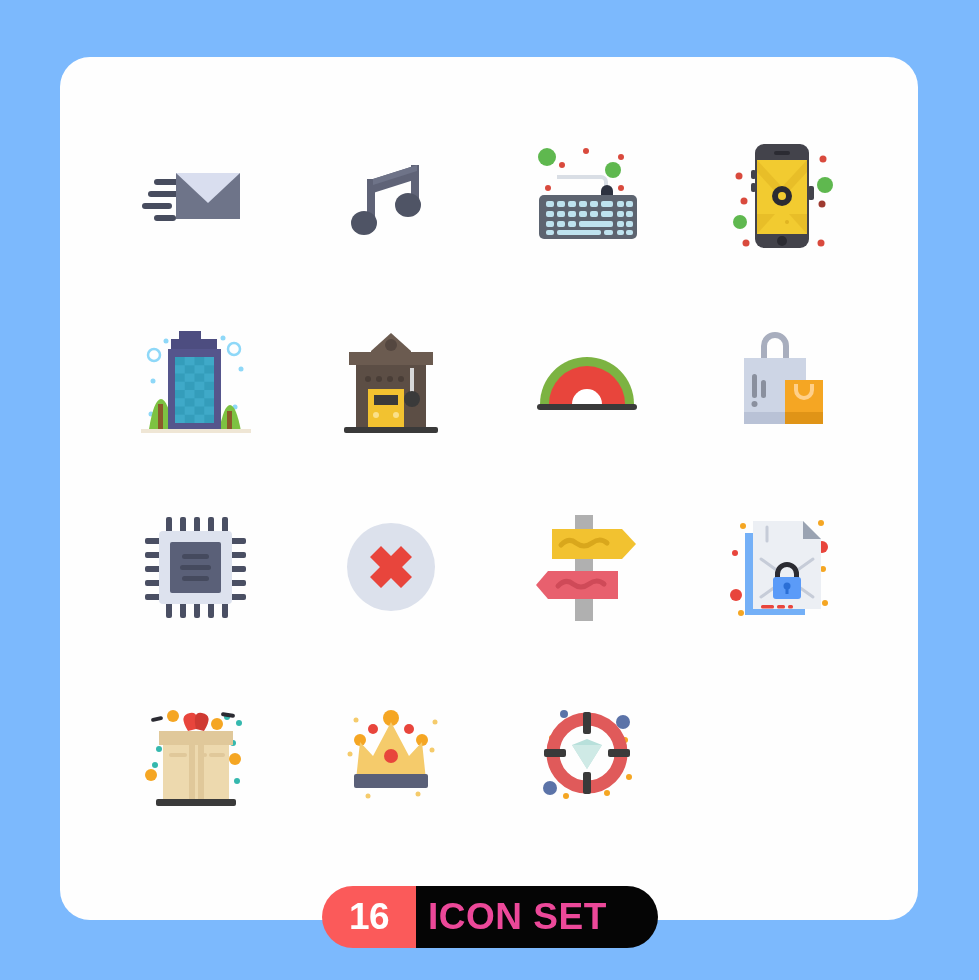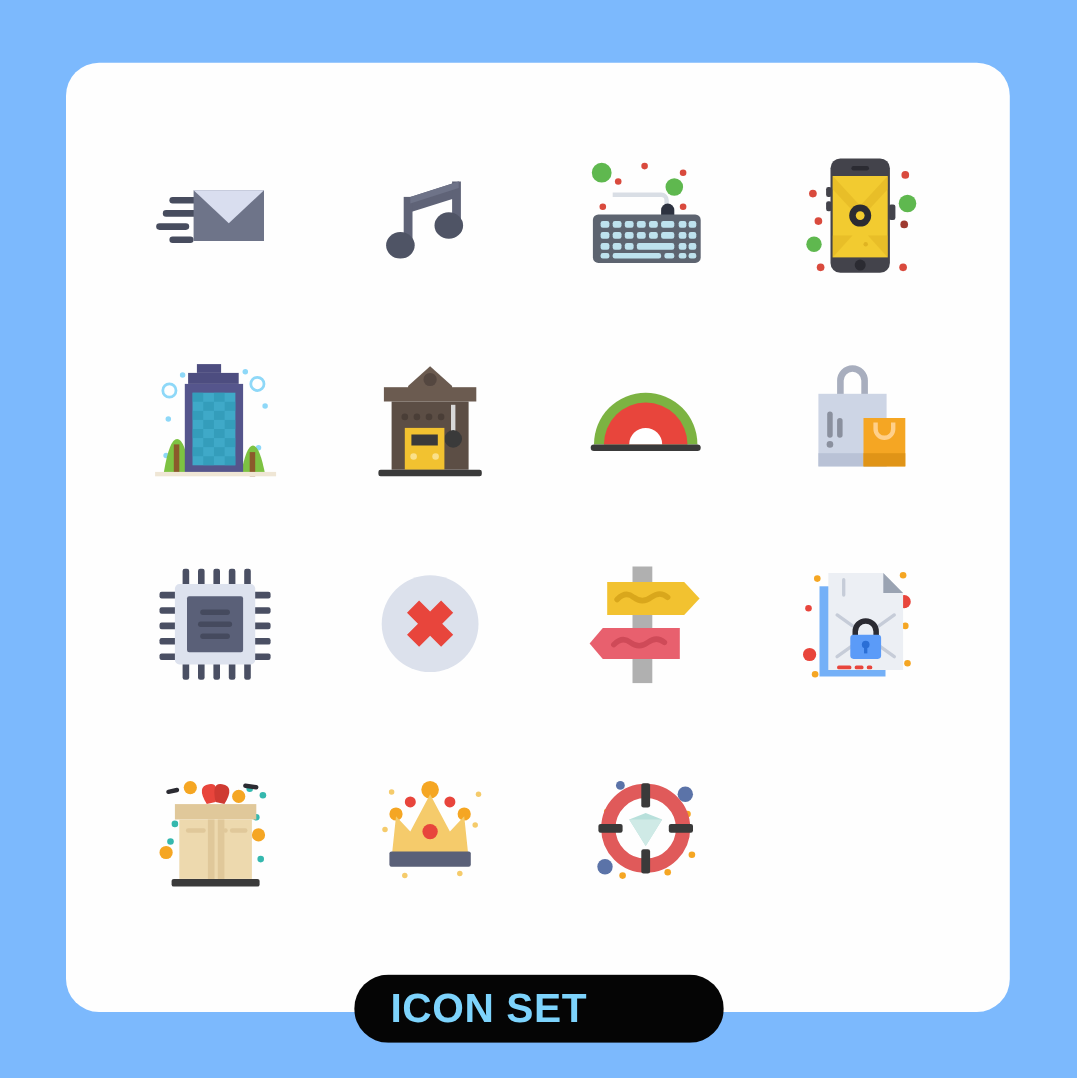--- a/index.html
+++ b/index.html
@@ -62,24 +62,24 @@
     display: flex;
     align-items: center;
     justify-content: center;
     font-size: 37px;
     font-weight: bold;
     letter-spacing: -0.5px;
   }
   .badge-label {
     flex: 1;
     background: #050505;
-    color: #7dd3fc;
+    color: #ec4899;
     display: flex;
     align-items: center;
-    padding-left: 33px;
+    padding-left: 12px;
     font-size: 37px;
     font-weight: bold;
     letter-spacing: 0.5px;
   }
 </style>
 </head>
 <body>
 
 <div class="page">
   <div class="card">
@@ -413,15 +413,16 @@
             <rect x="22" y="56" width="22" height="8" rx="2"></rect>
             <rect x="86" y="56" width="22" height="8" rx="2"></rect>
           </g>
         </svg>
       </div>
 
     </div>
   </div>
 
   <div class="badge">
+    <div class="badge-count">16</div>
     <div class="badge-label">ICON SET</div>
   </div>
 </div>
 
 </body></html>

